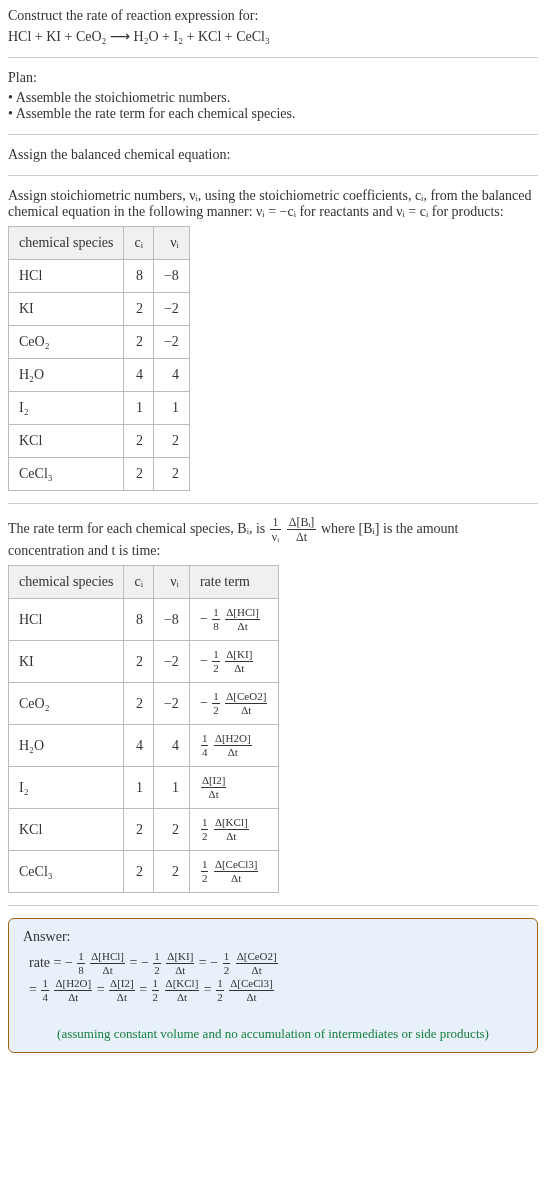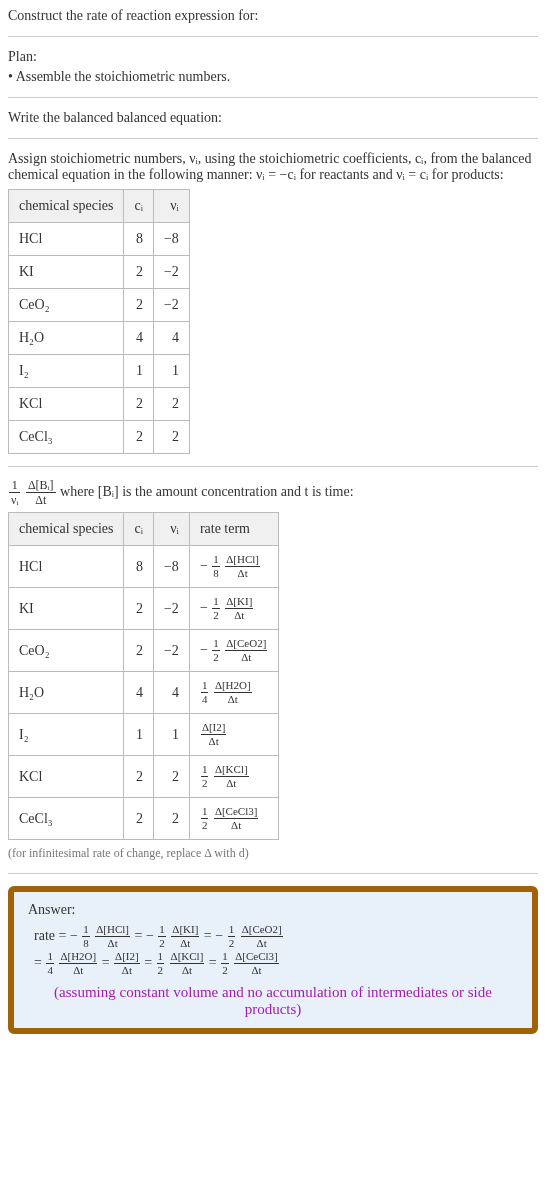--- a/index.html
+++ b/index.html
@@ -39,21 +39,21 @@
   .center {
     text-align: right;
   }
   .note {
     font-size: 12px;
     color: #777;
     margin: 4px 0 8px 0;
   }
   .answer-box {
     background: #e8f0fa;
-    border: 6px solid #a16207;
+    border: 1px solid #a16207;
     border-radius: 6px;
     padding: 10px 14px;
     margin-top: 8px;
   }
   .answer-title {
     margin-bottom: 6px;
   }
   .frac {
     display: inline-block;
     vertical-align: middle;
@@ -86,54 +86,56 @@
   }
   .sfrac .den {
     display: block;
     padding: 1px 1px 0 1px;
   }
   .rate-line {
     margin: 2px 0 2px 6px;
     white-space: nowrap;
   }
   .note-center {
-    font-size: 15px;
-    color: #a21caf;
+    font-size: 13px;
+    color: #15803d;
     text-align: center;
-    margin-top: 8px;
+    margin-top: 23px;
   }
   ul.plan {
     list-style: none;
     padding-left: 0;
     margin: 4px 0;
   }
   ul.plan li::before {
     content: "• ";
   }
 </style>
 </head>
 <body>
 
 <div class="section">
   <div>Construct the rate of reaction expression for:</div>
+  <div class="eq">HCl + KI + CeO₂  ⟶  H₂O + I₂ + KCl + CeCl₃</div>
 </div>
 
 <hr>
 
 <div class="section">
   <div>Plan:</div>
   <ul class="plan">
     <li>Assemble the stoichiometric numbers.</li>
+    <li>Assemble the rate term for each chemical species.</li>
   </ul>
 </div>
 
 <hr>
 
 <div class="section">
-  <div>Write the balanced balanced equation:</div>
+  <div>Assign the balanced chemical equation:</div>
 </div>
 
 <hr>
 
 <div class="section">
   <div>Assign stoichiometric numbers, νᵢ, using the stoichiometric coefficients, cᵢ, from the balanced chemical equation in the following manner: νᵢ = −cᵢ for reactants and νᵢ = cᵢ for products:</div>
   <table>
     <tbody>
         <tr>
       <th>chemical species</th>
@@ -178,20 +180,21 @@
           <td class="center">2</td>
         </tr>
       </tbody>
   </table>
 </div>
 
 <hr>
 
 <div class="section">
   <div>
+    <span>The rate term for each chemical species, Bᵢ, is </span>
     <span class="frac"><span class="num">1</span><span class="den">νᵢ</span></span>
     <span class="frac"><span class="num">Δ[Bᵢ]</span><span class="den">Δt</span></span>
     <span> where [Bᵢ] is the amount concentration and t is time:</span>
   </div>
   <table>
     <tbody>
         <tr>
       <th>chemical species</th>
       <th class="center">cᵢ</th>
       <th class="center">νᵢ</th>
@@ -236,21 +239,20 @@
           <td><span class="sfrac"><span class="num">1</span><span class="den">2</span></span> <span class="sfrac"><span class="num">Δ[KCl]</span><span class="den">Δt</span></span></td>
         </tr>
         <tr>
           <td>CeCl₃</td>
           <td class="center">2</td>
           <td class="center">2</td>
           <td><span class="sfrac"><span class="num">1</span><span class="den">2</span></span> <span class="sfrac"><span class="num">Δ[CeCl3]</span><span class="den">Δt</span></span></td>
         </tr>
       </tbody>
   </table>
-  <div class="note">(for infinitesimal rate of change, replace Δ with d)</div>
 </div>
 
 <hr>
 
 <div class="section">
   <div class="answer-box">
     <div class="answer-title">Answer:</div>
     <div class="rate-line">
       <span>rate = </span>
       <span id="final-line1">− <span class="sfrac"><span class="num">1</span><span class="den">8</span></span> <span class="sfrac"><span class="num">Δ[HCl]</span><span class="den">Δt</span></span> = − <span class="sfrac"><span class="num">1</span><span class="den">2</span></span> <span class="sfrac"><span class="num">Δ[KI]</span><span class="den">Δt</span></span> = − <span class="sfrac"><span class="num">1</span><span class="den">2</span></span> <span class="sfrac"><span class="num">Δ[CeO2]</span><span class="den">Δt</span></span></span>

